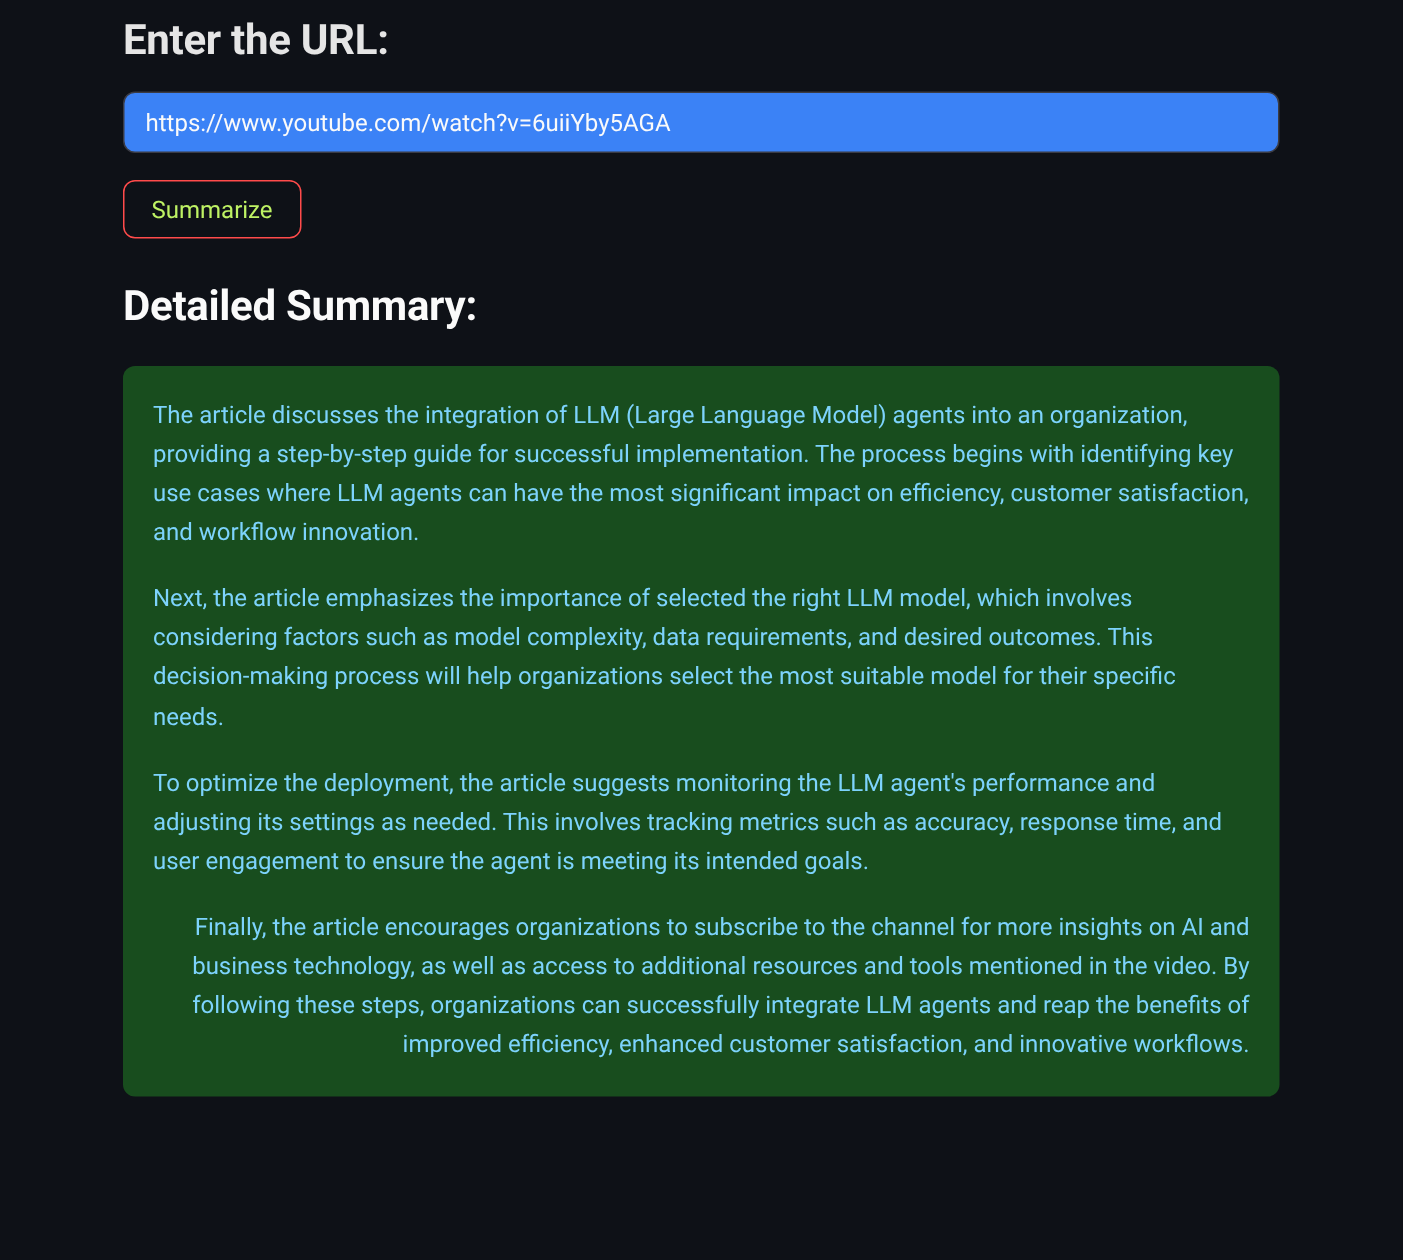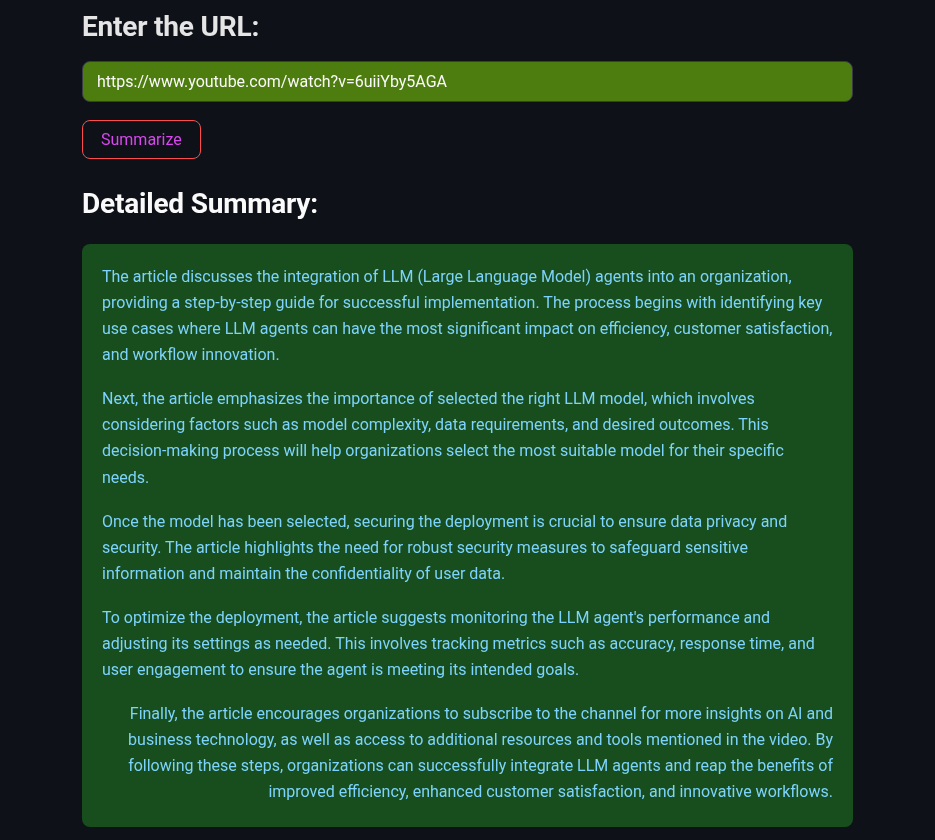--- a/index.html
+++ b/index.html
@@ -17,35 +17,35 @@
     }
     .heading {
       font-size: 28px;
       font-weight: 700;
       color: #e5e5e5;
       margin-bottom: 18px;
       letter-spacing: -0.2px;
     }
     .url-input {
       width: 100%;
-      background: #4d7c0f;
+      background: #3b82f6;
       border: 1px solid #3a3b44;
       border-radius: 8px;
       padding: 10px 14px;
       font-size: 16px;
       color: #fafafa;
       font-family: inherit;
       outline: none;
       margin-bottom: 18px;
     }
     .url-input::placeholder { color: #808495; }
     .summarize-btn {
       background: transparent;
       border: 1px solid #ff4b4b;
-      color: #d946ef;
+      color: #bef264;
       border-radius: 8px;
       padding: 9px 18px;
       font-size: 16px;
       font-family: inherit;
       cursor: pointer;
       margin-bottom: 28px;
       display: inline-block;
     }
     .summary-heading {
       font-size: 28px;
@@ -75,17 +75,16 @@
 
   <input type="text" class="url-input" value="https://www.youtube.com/watch?v=6uiiYby5AGA" style="">
 
   <button class="summarize-btn">Summarize</button>
 
   <h2 class="summary-heading">Detailed Summary:</h2>
 
   <div class="summary-box">
     <p>The article discusses the integration of LLM (Large Language Model) agents into an organization, providing a step-by-step guide for successful implementation. The process begins with identifying key use cases where LLM agents can have the most significant impact on efficiency, customer satisfaction, and workflow innovation.</p>
     <p>Next, the article emphasizes the importance of selected the right LLM model, which involves considering factors such as model complexity, data requirements, and desired outcomes. This decision-making process will help organizations select the most suitable model for their specific needs.</p>
-    <p>Once the model has been selected, securing the deployment is crucial to ensure data privacy and security. The article highlights the need for robust security measures to safeguard sensitive information and maintain the confidentiality of user data.</p>
     <p>To optimize the deployment, the article suggests monitoring the LLM agent's performance and adjusting its settings as needed. This involves tracking metrics such as accuracy, response time, and user engagement to ensure the agent is meeting its intended goals.</p>
     <p>Finally, the article encourages organizations to subscribe to the channel for more insights on AI and business technology, as well as access to additional resources and tools mentioned in the video. By following these steps, organizations can successfully integrate LLM agents and reap the benefits of improved efficiency, enhanced customer satisfaction, and innovative workflows.</p>
   </div>
 </div>
 
 </body></html>

